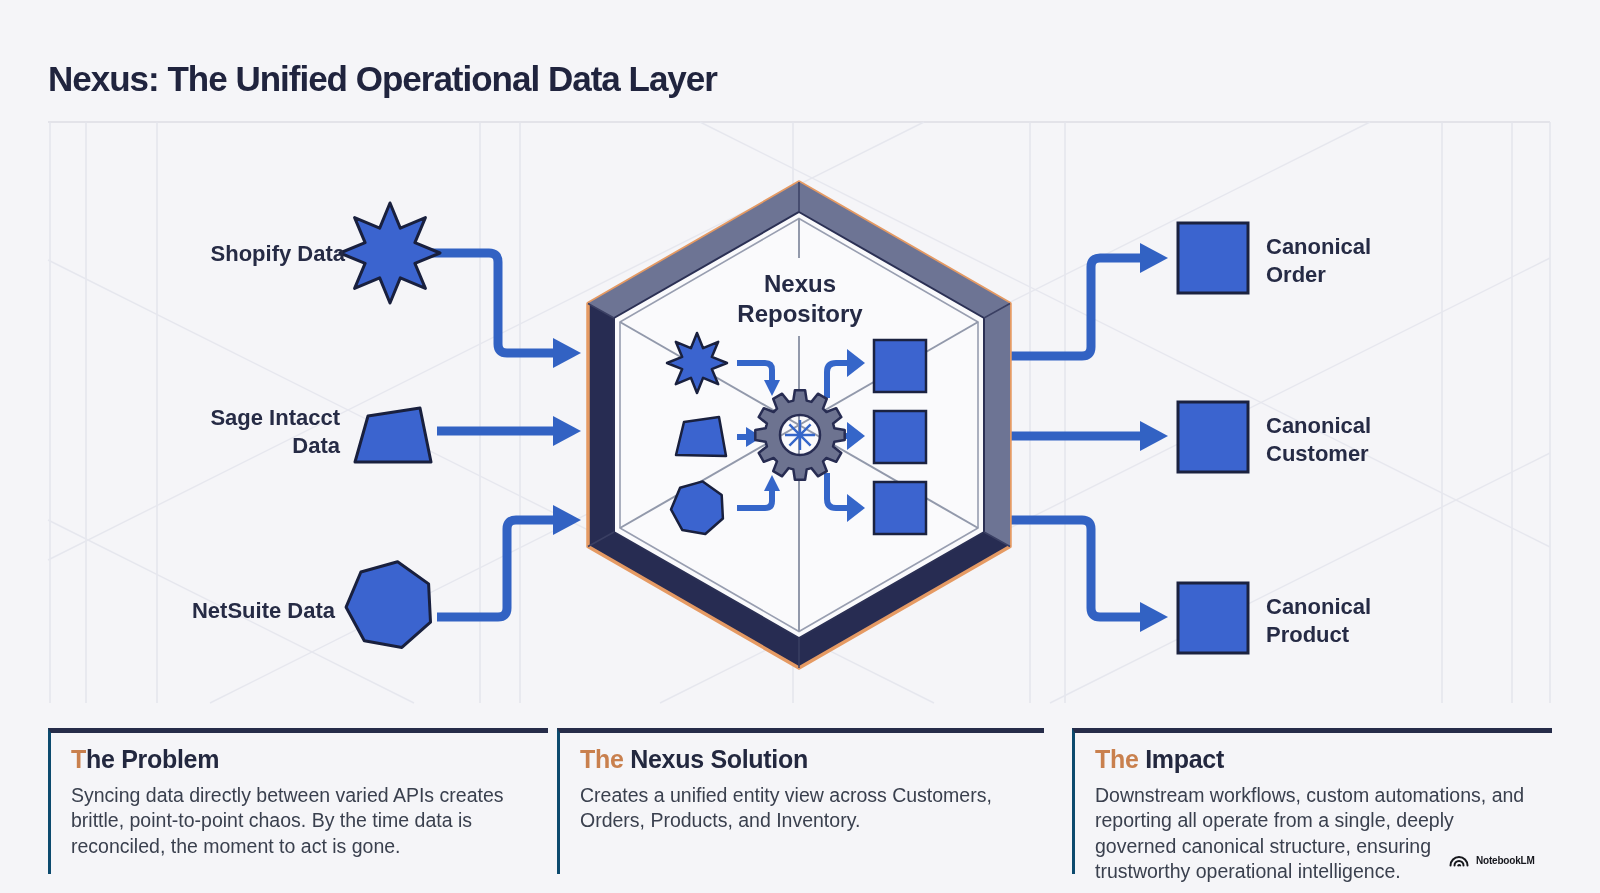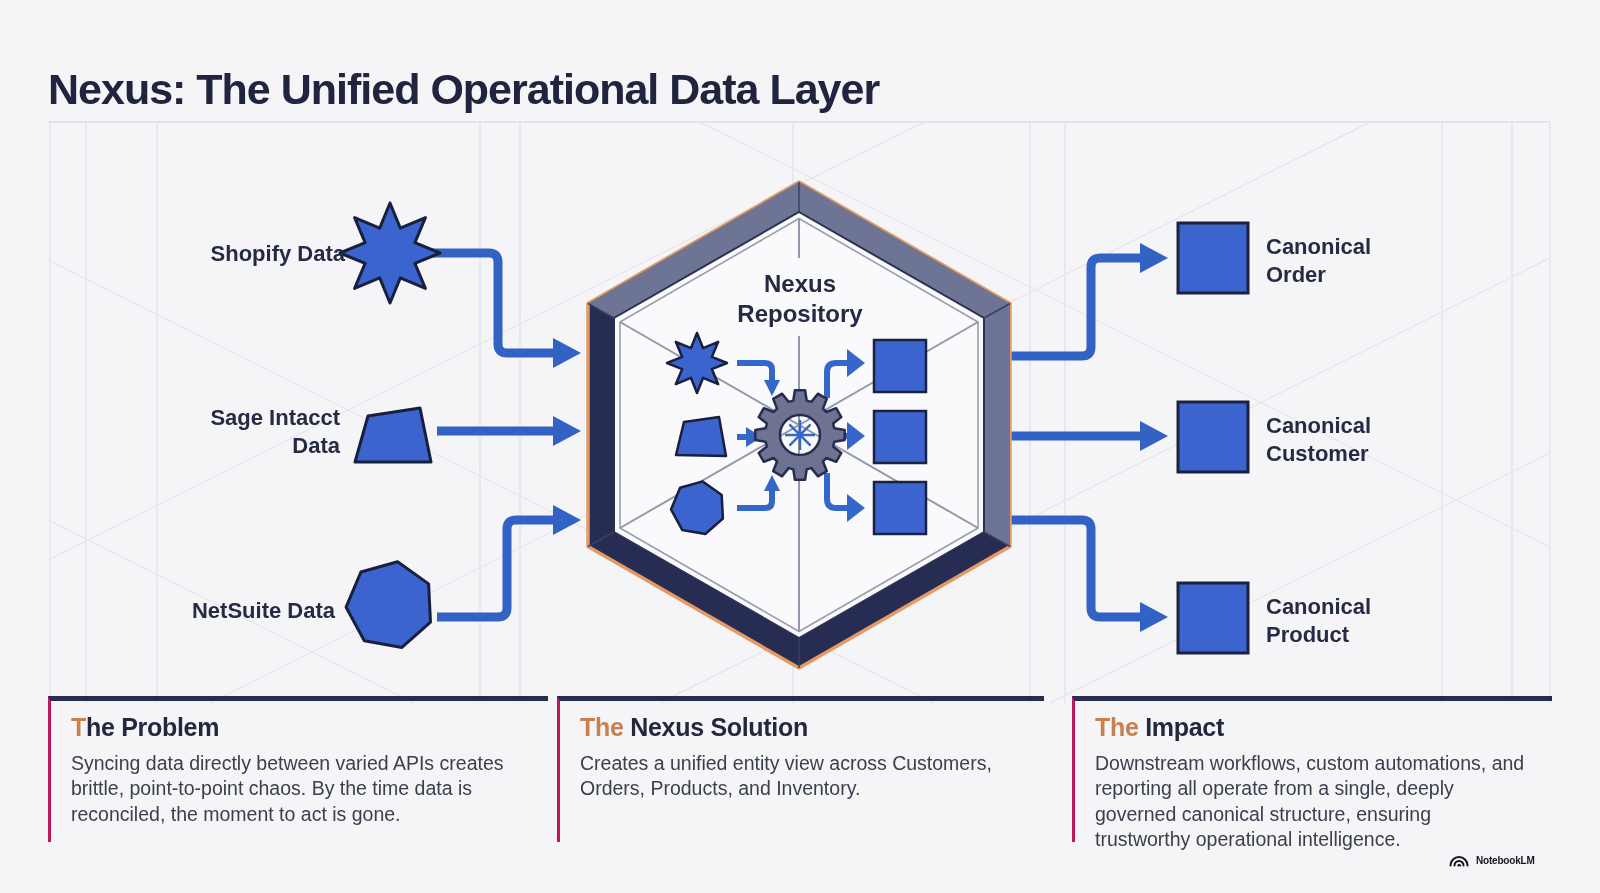--- a/index.html
+++ b/index.html
@@ -1,20 +1,20 @@
 <!DOCTYPE html>
 <html><head>
 <meta charset="utf-8">
 <style>
   html,body{margin:0;padding:0;background:#e9e9ee;}
   .stage{position:relative;width:1600px;height:893px;background:#f5f5f8;overflow:hidden;
          font-family:"Liberation Sans",sans-serif;color:#20243e;}
   .stage > svg{position:absolute;left:0;top:0;}
-  .title{position:absolute;left:48px;top:36px;font-size:43px;font-weight:700;letter-spacing:-1px;color:#20243e;}
-  .panel{position:absolute;top:696px;height:146px;border-top:5px solid #262c49;border-left:3px solid #be185d;
+  .title{position:absolute;left:48px;top:36px;font-size:35px;font-weight:700;letter-spacing:-1px;color:#20243e;}
+  .panel{position:absolute;top:728px;height:146px;border-top:5px solid #262c49;border-left:3px solid #0c4a6e;
          padding:12px 0 0 20px;box-sizing:border-box;}
   .panel h3{margin:0;font-size:25px;font-weight:700;color:#23283f;letter-spacing:-0.3px;}
   .panel h3 .hl{color:#c9804e;}
   .panel p{margin:9px 0 0 0;font-size:19.5px;line-height:1.3;color:#3a404e;}
   .p1{left:48px;width:500px;}
   .p2{left:557px;width:487px;}
   .p3{left:1072px;width:480px;}
   .p1 p{width:462px;}
   .p2 p{width:460px;}
   .p3 p{width:432px;}

